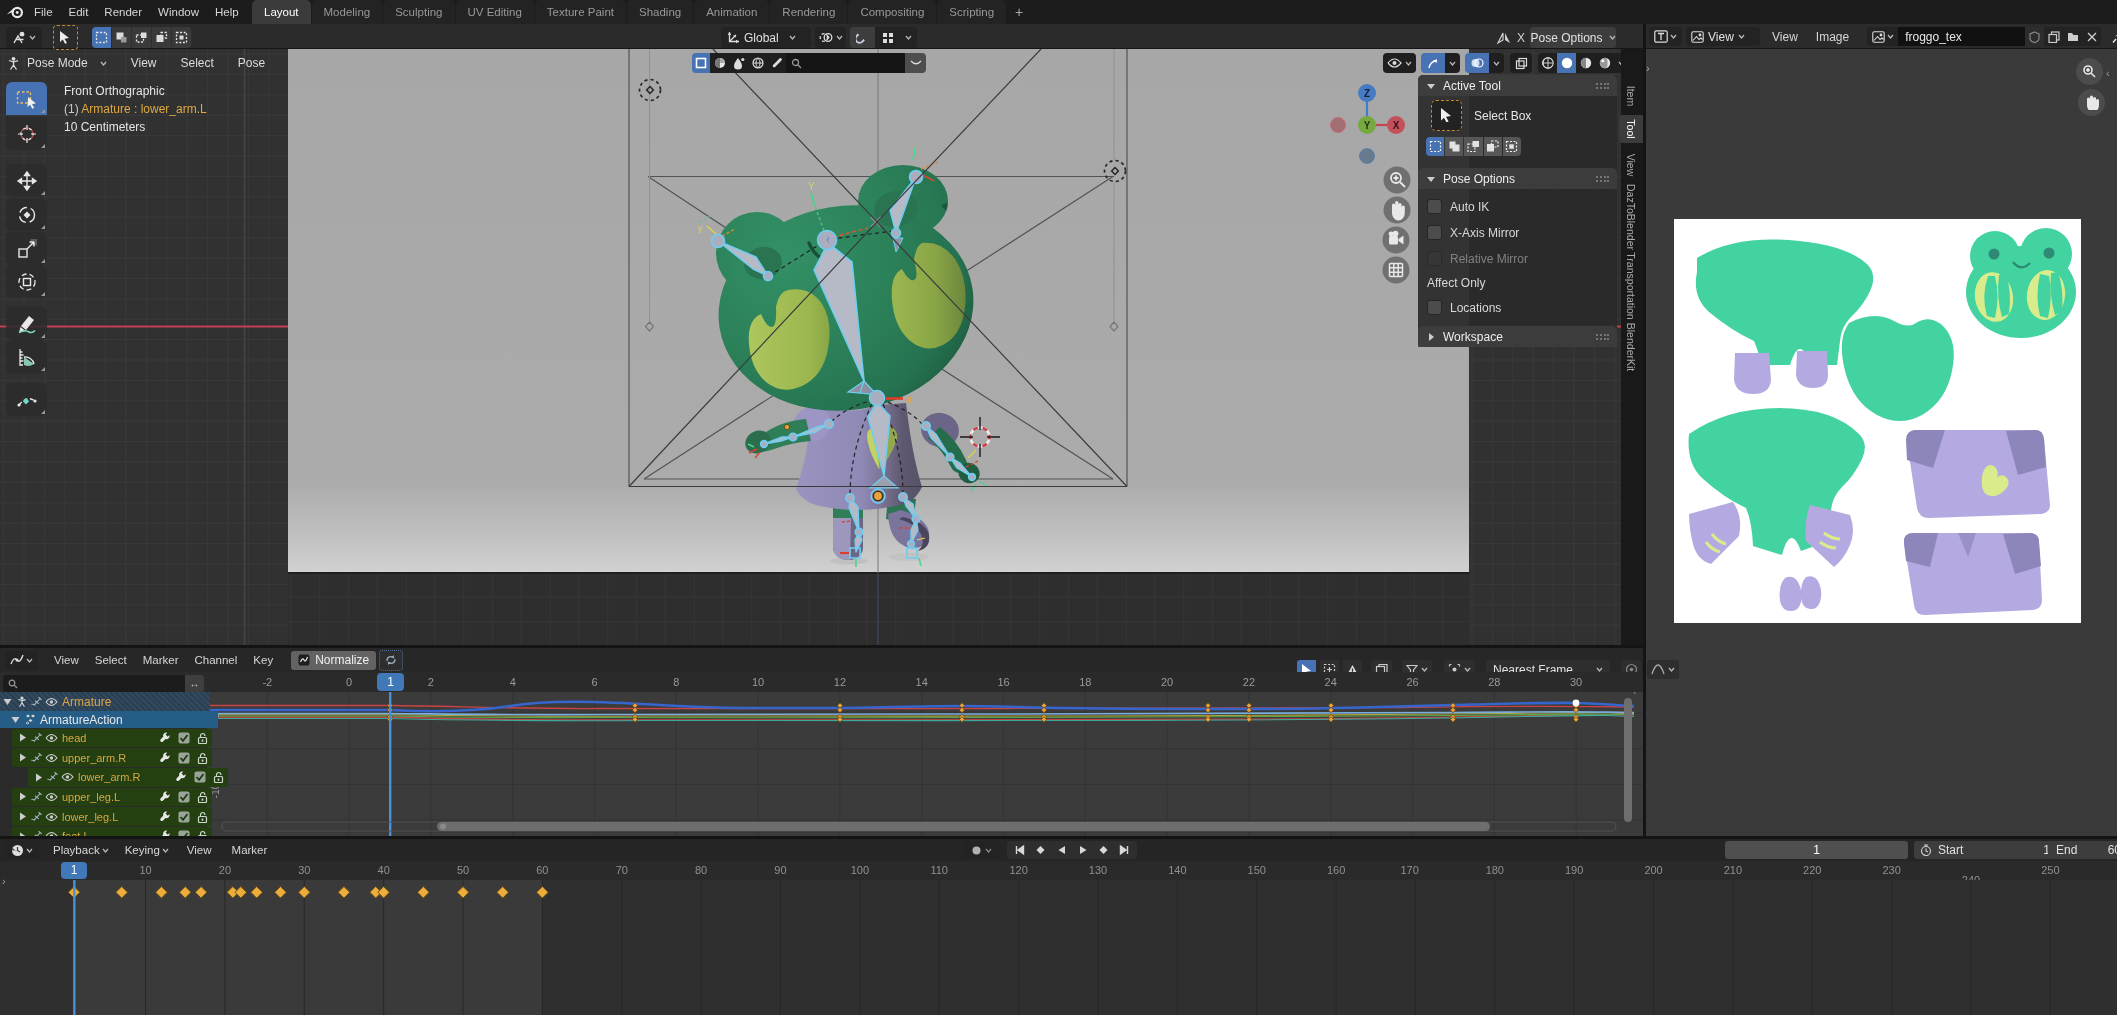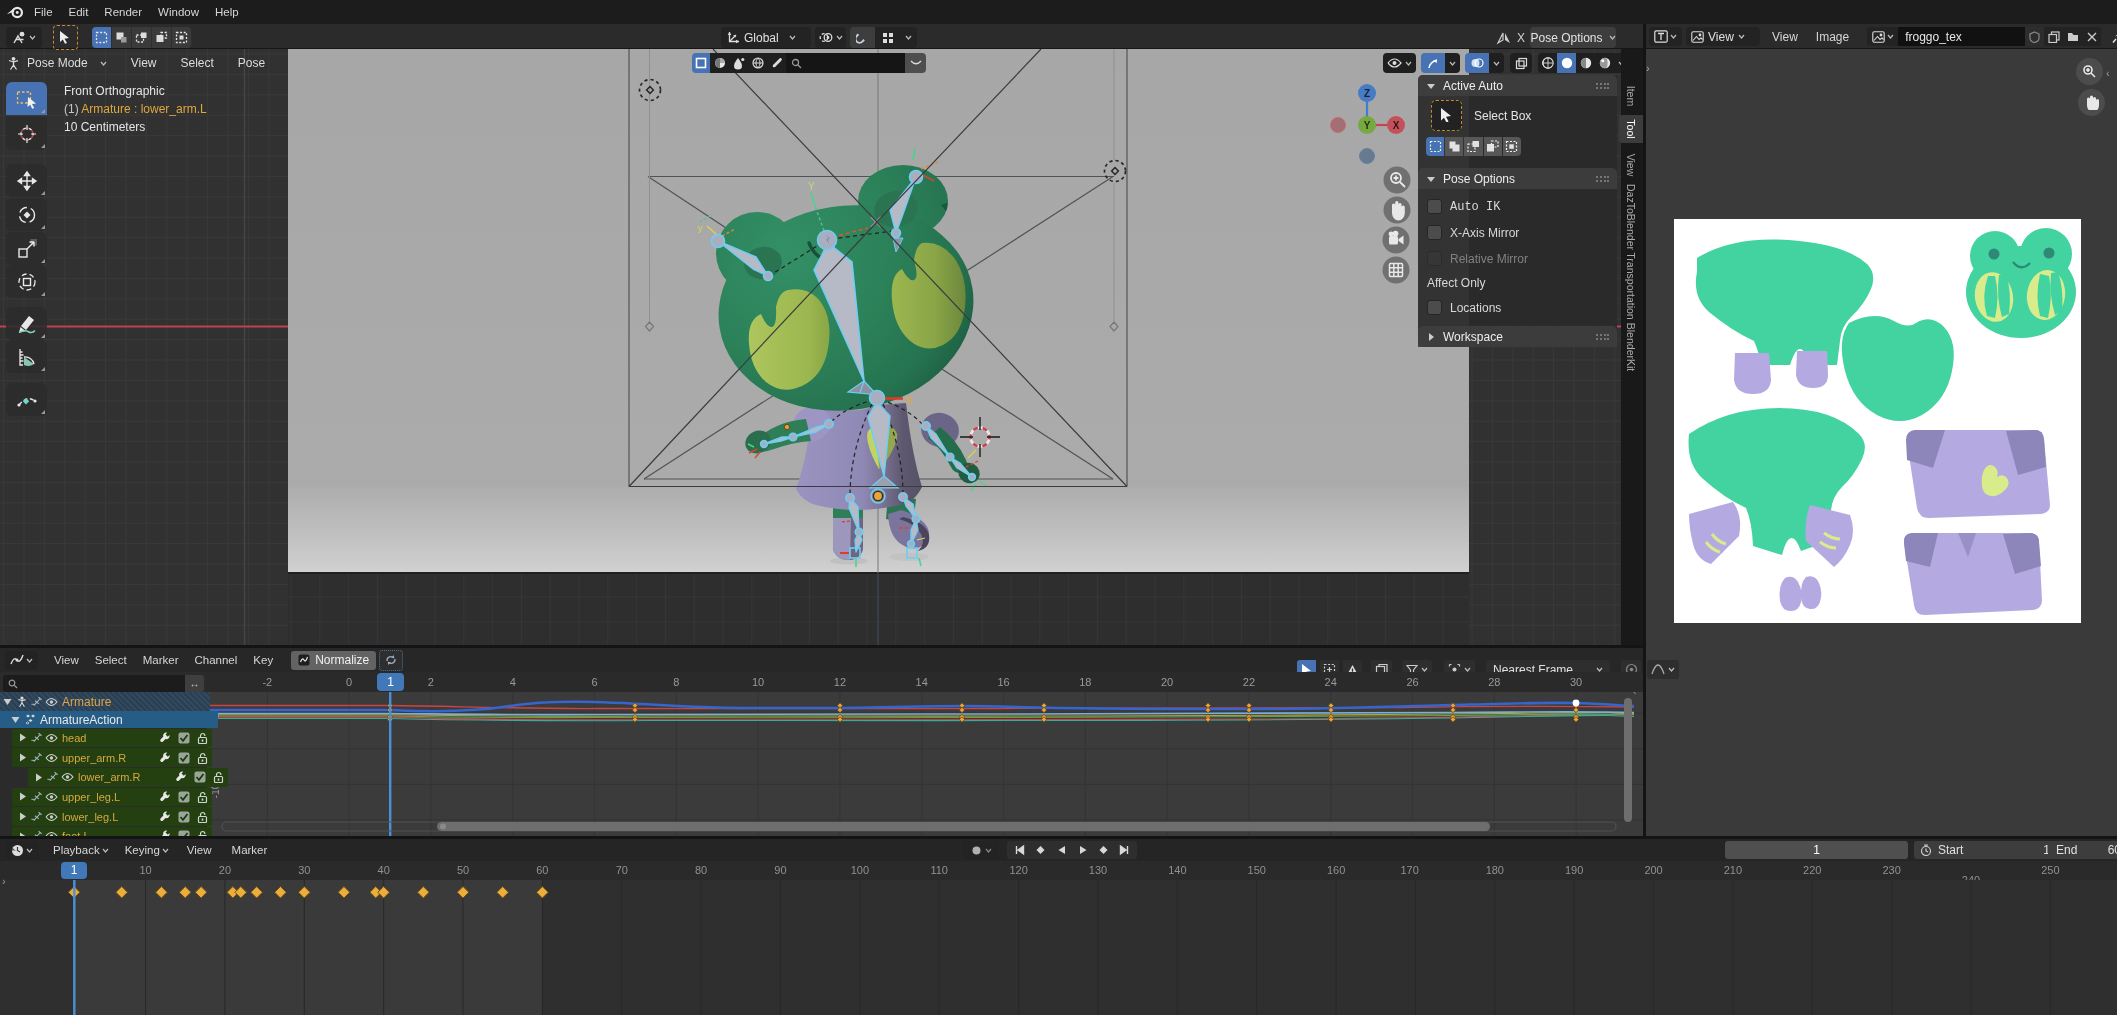--- a/index.html
+++ b/index.html
@@ -25,20 +25,43 @@
       <circle cx="12.5" cy="8" r="5.2" fill="none" stroke="#e8e8e8" stroke-width="2.4"></circle>
       <circle cx="12.5" cy="8" r="1.6" fill="#e8e8e8"></circle>
       <path d="M1,10 L9,3 L9,7 L1,10" fill="#e8e8e8"></path>
     </svg>
     <div class="menu" style="margin-left:2px">File</div>
       <div class="menu">Edit</div>
     <div class="menu">Render</div>
       <div class="menu">Window</div>
       <div class="menu">Help</div>
   </div>
+  <div class="abs row" style="left:252px;top:0;height:24px;" id="tabs">
+      <div style="margin-right:1px;padding:0 12px;height:24px;line-height:25px;font-size:11.5px;border-radius:5px 5px 0 0;
+      background:#3b3b3b;color:#ffffff;">Layout</div>
+      <div style="margin-right:1px;padding:0 12px;height:24px;line-height:25px;font-size:11.5px;border-radius:5px 5px 0 0;
+      background:#232323;color:#999999;">Modeling</div>
+      <div style="margin-right:1px;padding:0 12px;height:24px;line-height:25px;font-size:11.5px;border-radius:5px 5px 0 0;
+      background:#232323;color:#999999;">Sculpting</div>
+      <div style="margin-right:1px;padding:0 12px;height:24px;line-height:25px;font-size:11.5px;border-radius:5px 5px 0 0;
+      background:#232323;color:#999999;">UV Editing</div>
+      <div style="margin-right:1px;padding:0 12px;height:24px;line-height:25px;font-size:11.5px;border-radius:5px 5px 0 0;
+      background:#232323;color:#999999;">Texture Paint</div>
+      <div style="margin-right:1px;padding:0 12px;height:24px;line-height:25px;font-size:11.5px;border-radius:5px 5px 0 0;
+      background:#232323;color:#999999;">Shading</div>
+      <div style="margin-right:1px;padding:0 12px;height:24px;line-height:25px;font-size:11.5px;border-radius:5px 5px 0 0;
+      background:#232323;color:#999999;">Animation</div>
+      <div style="margin-right:1px;padding:0 12px;height:24px;line-height:25px;font-size:11.5px;border-radius:5px 5px 0 0;
+      background:#232323;color:#999999;">Rendering</div>
+      <div style="margin-right:1px;padding:0 12px;height:24px;line-height:25px;font-size:11.5px;border-radius:5px 5px 0 0;
+      background:#232323;color:#999999;">Compositing</div>
+      <div style="margin-right:1px;padding:0 12px;height:24px;line-height:25px;font-size:11.5px;border-radius:5px 5px 0 0;
+      background:#232323;color:#999999;">Scripting</div>
+      <div style="padding:0 8px;color:#aaa;font-size:14px;">+</div>
+    </div>
 
   <div class="abs" style="left:0;top:24px;width:1644px;height:24px;background:#2b2b2b;border-bottom:1px solid #161616;"></div>
 
   <div class="abs" id="vp" style="left:0;top:49px;width:1644px;height:596px;background:#2f2f2f;">
       <svg width="1644" height="596" viewBox="0 49 1644 596" style="position:absolute;left:0;top:0">
         <defs>
 <radialGradient id="hg" gradientUnits="userSpaceOnUse" cx="795" cy="245" r="245">
  <stop offset="0" stop-color="#339066"></stop>
             <stop offset="0.45" stop-color="#2b8058"></stop>
  <stop offset="0.7" stop-color="#257250"></stop>
@@ -1211,21 +1234,21 @@
       <div style="position:absolute;right:2px;bottom:2px;width:0;height:0;border-left:4px solid transparent;border-bottom:4px solid #9a9a9a"></div>
     </div>
     <div class="abs" style="left:64px;top:84px;color:#e5e5e5;">Front Orthographic</div>
 <div class="abs" style="left:64px;top:102px;"><span style="color:#c8c8c8">(1) </span><span style="color:#dfa83f">Armature : lower_arm.L</span></div>
 <div class="abs" style="left:64px;top:120px;color:#e5e5e5;">10 Centimeters</div>
     <div class="abs" style="left:1418px;top:75px;width:199px;height:272px;background:rgba(42,42,42,0.93);border-radius:5px 0 0 5px;"></div>
     <div class="abs row" style="left:1418px;top:75px;width:199px;height:21px;background:rgba(62,62,62,0.92);border-radius:5px 5px 0 0;">
   <svg width="8" height="8" style="margin-left:9px">
         <path d="M0,2 L8,2 L4,7 Z" fill="#ccc"></path>
       </svg>
-  <span style="margin-left:8px;color:#ededed">Active Auto</span>
+  <span style="margin-left:8px;color:#ededed">Active Tool</span>
   <svg width="14" height="8" style="margin-left:auto;margin-right:8px">
         <g fill="#8a8a8a">
   <circle cx="2" cy="2" r="1"></circle>
           <circle cx="6" cy="2" r="1"></circle>
           <circle cx="10" cy="2" r="1"></circle>
           <circle cx="13" cy="2" r="1"></circle>
   <circle cx="2" cy="6" r="1"></circle>
           <circle cx="6" cy="6" r="1"></circle>
           <circle cx="10" cy="6" r="1"></circle>
           <circle cx="13" cy="6" r="1"></circle>
@@ -1284,21 +1307,21 @@
           <circle cx="6" cy="2" r="1"></circle>
           <circle cx="10" cy="2" r="1"></circle>
           <circle cx="13" cy="2" r="1"></circle>
   <circle cx="2" cy="6" r="1"></circle>
           <circle cx="6" cy="6" r="1"></circle>
           <circle cx="10" cy="6" r="1"></circle>
           <circle cx="13" cy="6" r="1"></circle>
         </g>
       </svg>
 </div>
-    <div class="abs row" style="left:1427px;top:199px;font-family:Liberation Mono, monospace;">
+    <div class="abs row" style="left:1427px;top:199px;">
   <div style="width:13px;height:13px;background:#4c4c4c;border:1px solid #262626;border-radius:3px;"></div>
   <span style="margin-left:8px;color:#d8d8d8">Auto IK</span>
     </div>
     <div class="abs row" style="left:1427px;top:225px;">
   <div style="width:13px;height:13px;background:#4c4c4c;border:1px solid #262626;border-radius:3px;"></div>
   <span style="margin-left:8px;color:#d8d8d8">X-Axis Mirror</span>
     </div>
     <div class="abs row" style="left:1427px;top:251px;">
   <div style="width:13px;height:13px;background:#3a3a3a;border:1px solid #262626;border-radius:3px;opacity:0.55;"></div>
   <span style="margin-left:8px;color:#808080">Relative Mirror</span>

